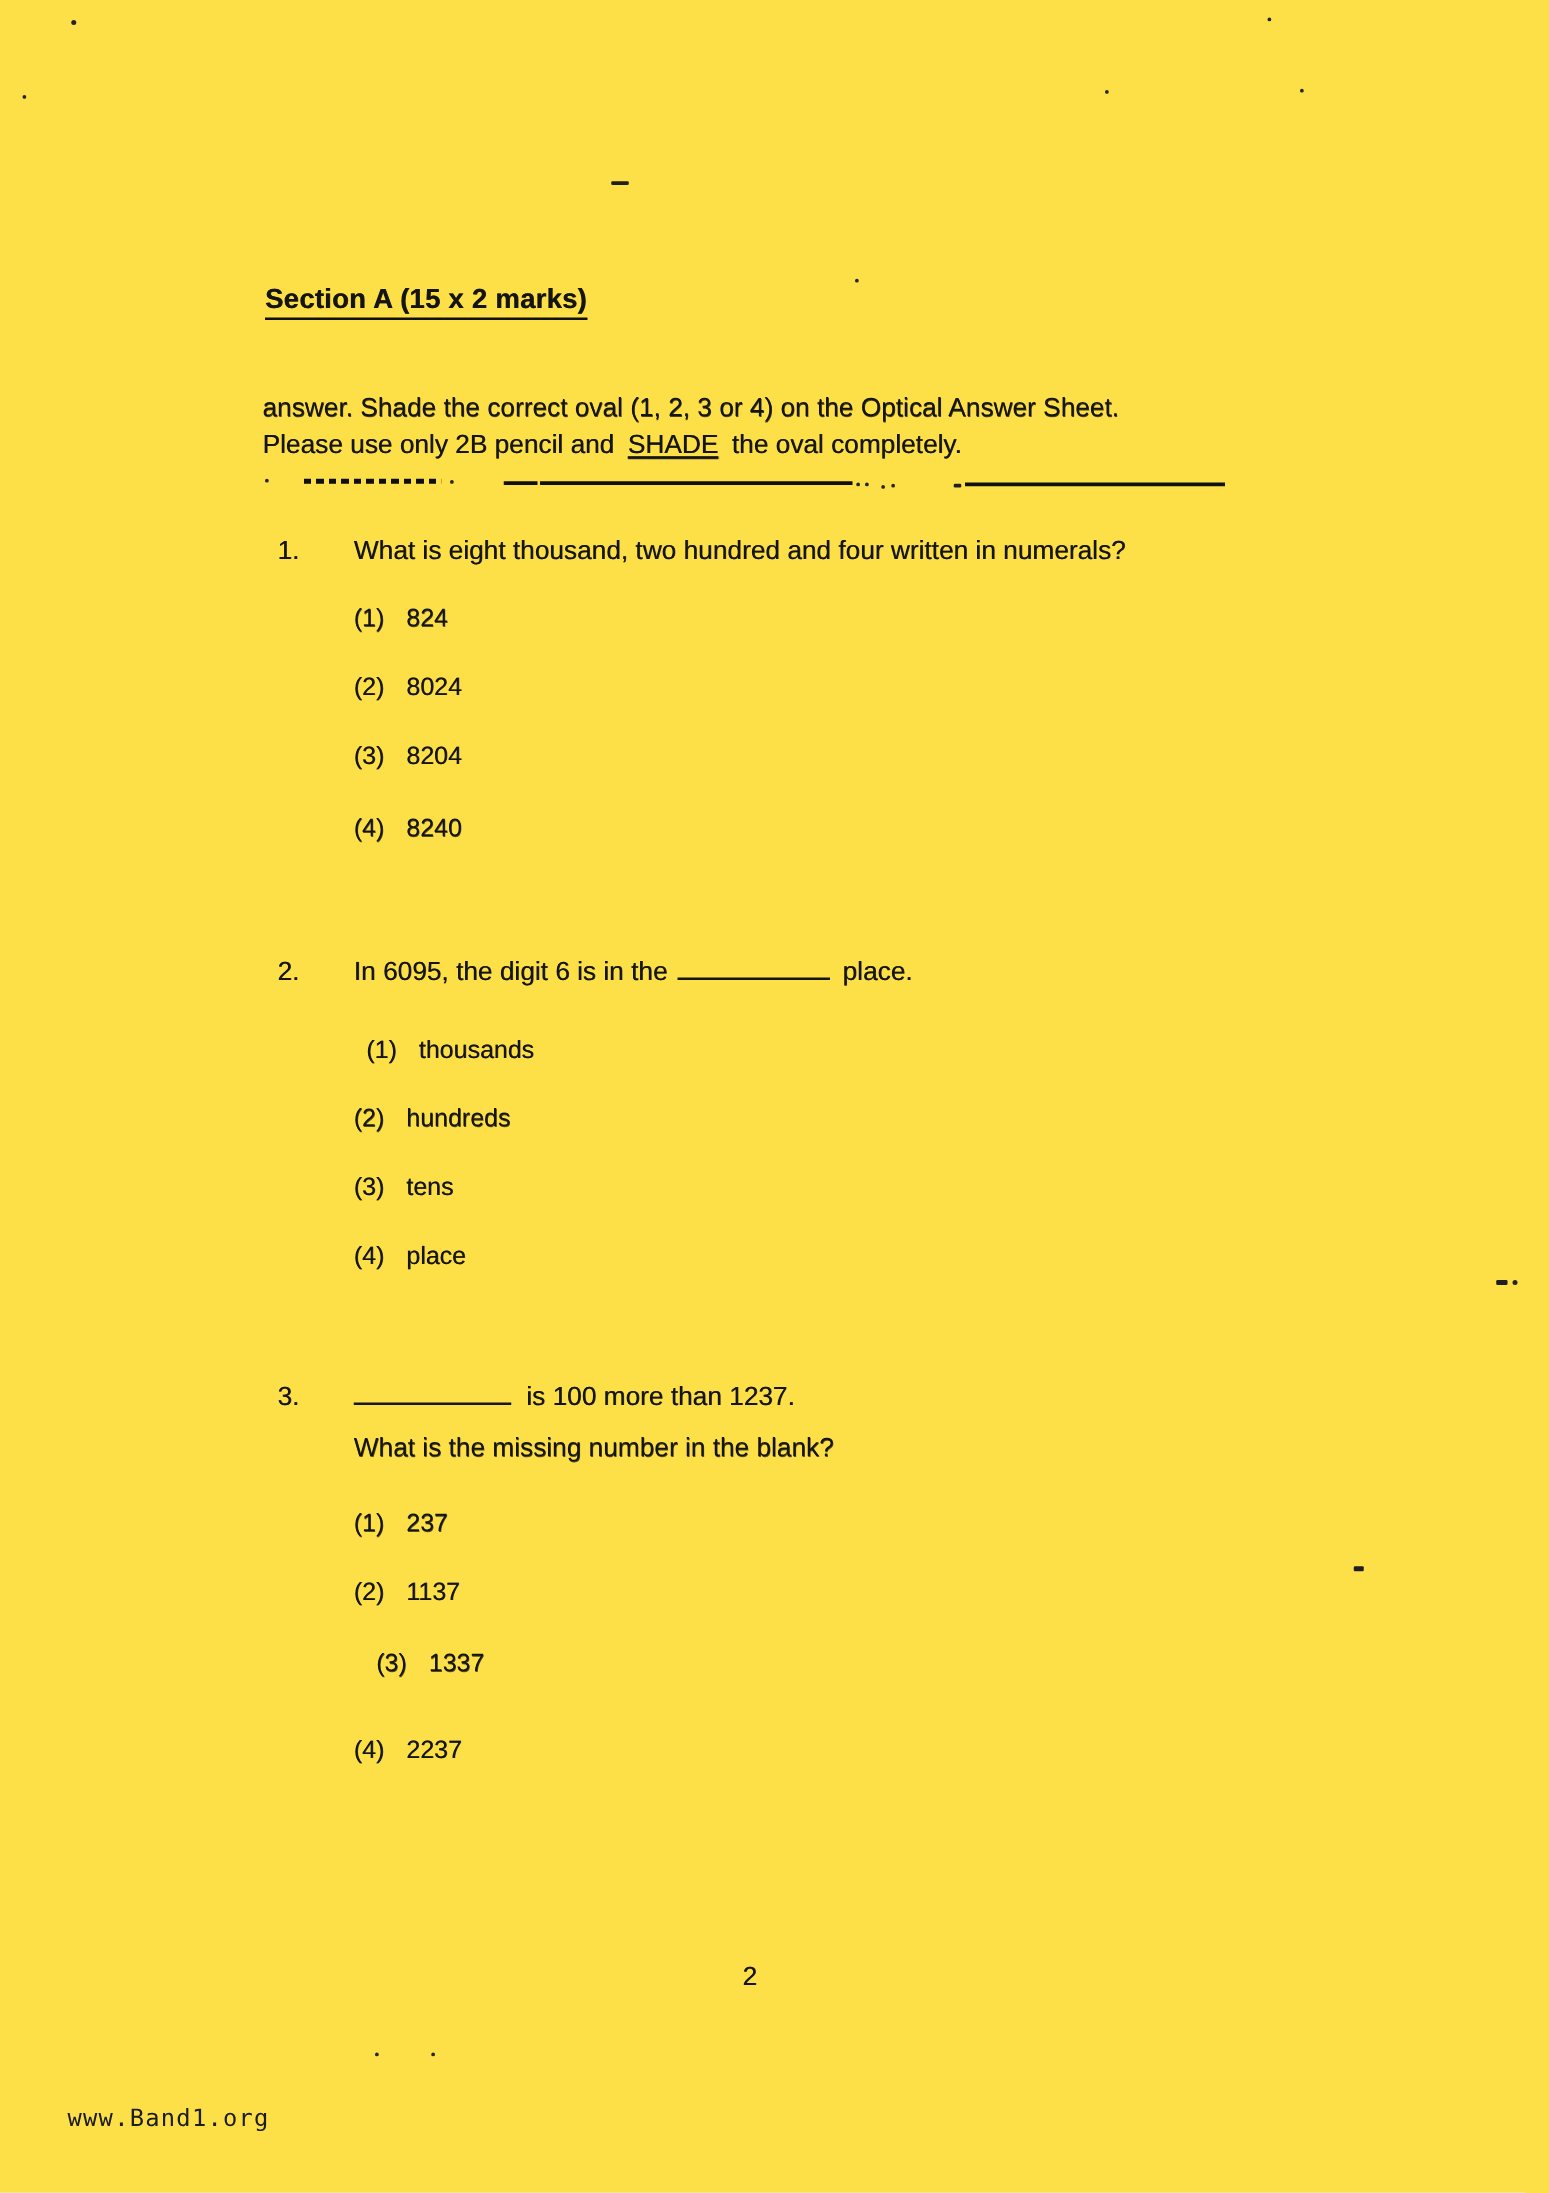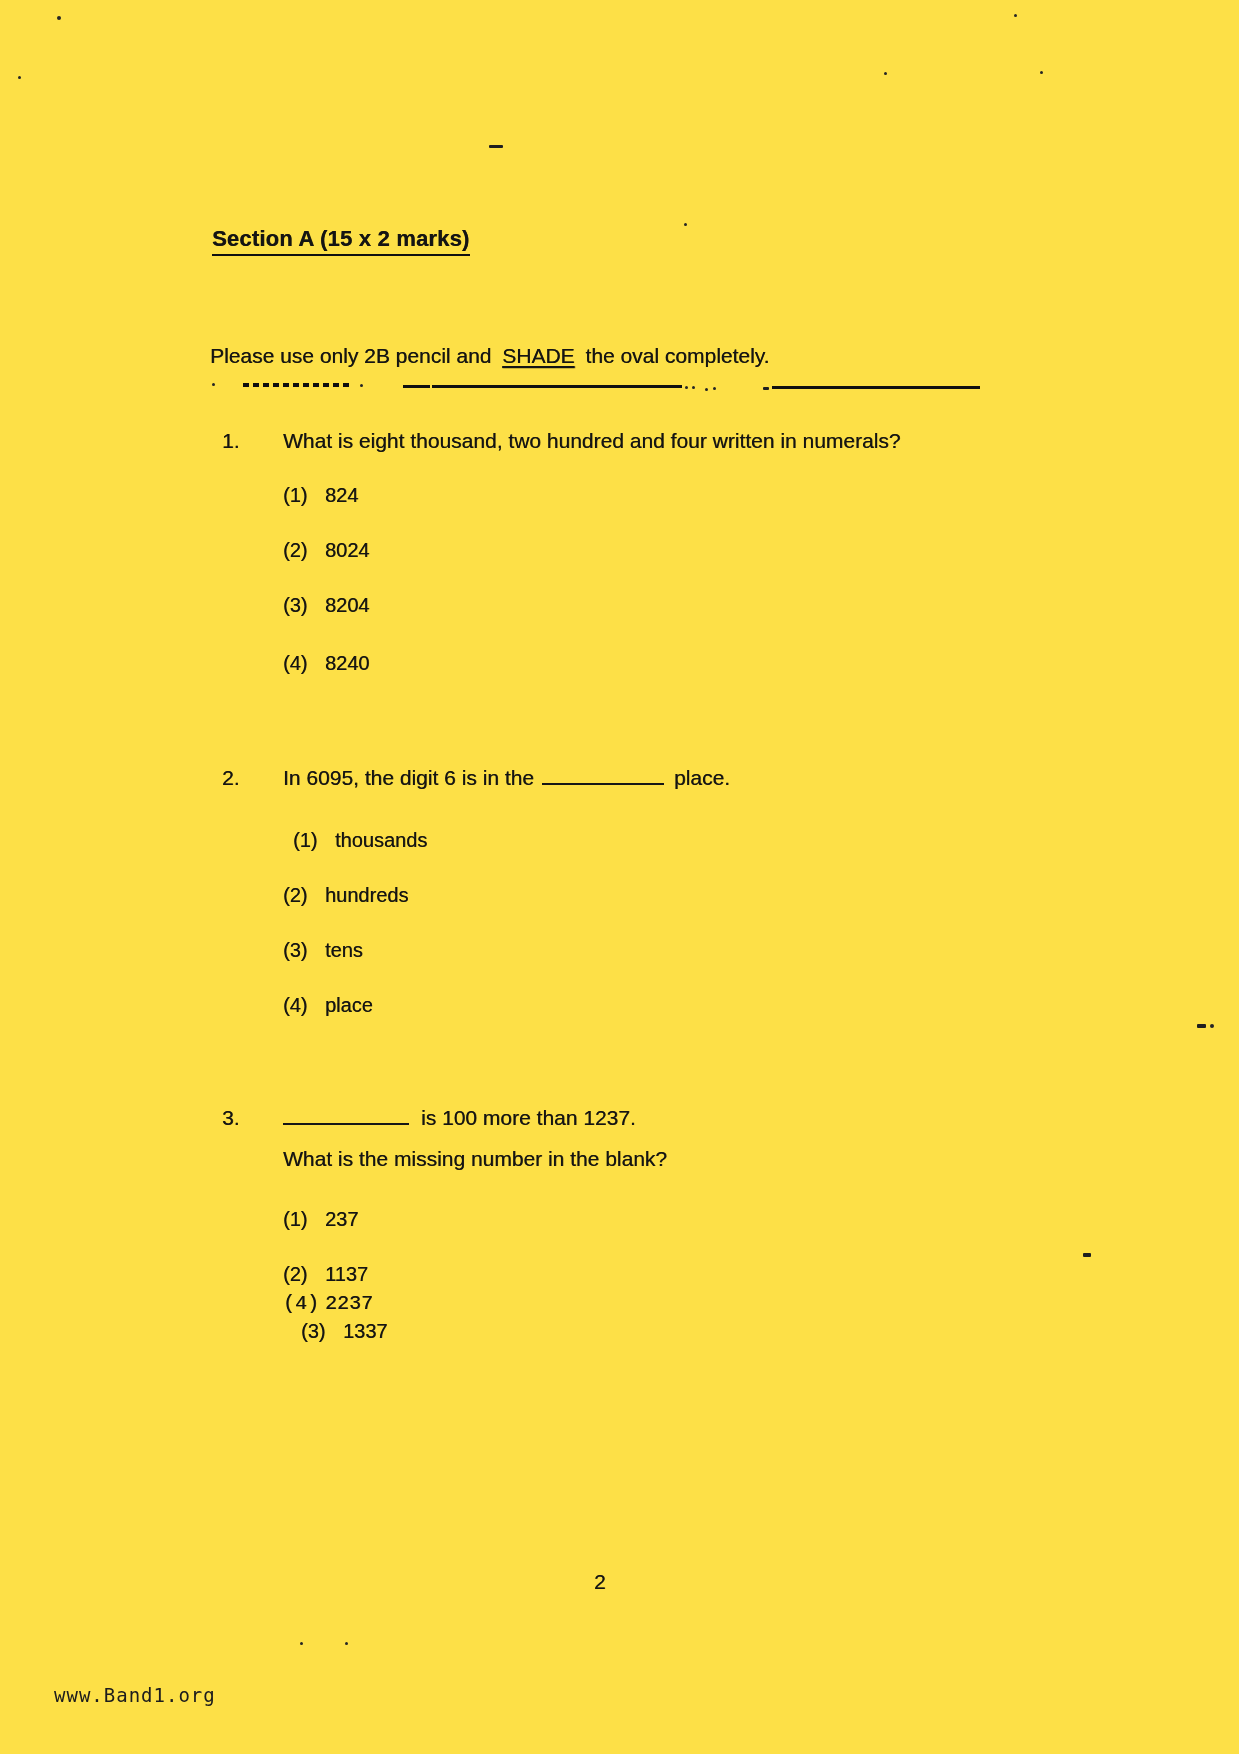--- a/index.html
+++ b/index.html
@@ -60,20 +60,21 @@
 </head>
 <body>
 
 <div class="page">
   <div class="scan">
 
     <div class="abs" style="left:212px;top:226px;">
       <span class="title">Section A (15 x 2 marks)</span>
     </div>
 
+    <div class="abs para-line" style="left:210px;top:315px;">answer. Shade the correct oval (1, 2, 3 or 4) on the Optical Answer Sheet.</div>
     <div class="abs para-line" style="left:210px;top:344px;">
       <span style="margin-right: 5px;">Please use only 2B pencil and</span>
       <span class="u" style="margin-right: 5px;">SHADE</span>
       <span>the oval completely.</span>
     </div>
 
     <div>
       <div class="dot" style="left:212px;top:383px;width:3px;height:3px;"></div>
       <div class="seg dashes" style="left:243px;top:383px;width:110px;height:4px;"></div>
       <div class="dot" style="left:360px;top:384px;width:3px;height:3px;"></div>
@@ -134,21 +135,21 @@
 
       <div class="abs opt" style="left:283px;top:1207px;">
         <span class="opt-label">(1)</span><span>237</span>
       </div>
       <div class="abs opt" style="left:283px;top:1262px;">
         <span class="opt-label">(2)</span><span>1137</span>
       </div>
       <div class="abs opt" style="left:301px;top:1319px;">
         <span class="opt-label">(3)</span><span>1337</span>
       </div>
-      <div class="abs opt" style="left:283px;top:1292px;font-family:Liberation Mono, monospace;">
+      <div class="abs opt" style="left:283px;top:1388px;">
         <span class="opt-label">(4)</span><span>2237</span>
       </div>
     </div>
 
     <div class="abs pagenum" style="left:594px;top:1570px;">2</div>
     <div class="abs watermark" style="left:54px;top:1684px;">www.Band1.org</div>
 
     <div>
       <div class="dot" style="left:57px;top:16px;width:4px;height:4px;"></div>
       <div class="dot" style="left:1014px;top:14px;width:3px;height:3px;"></div>

